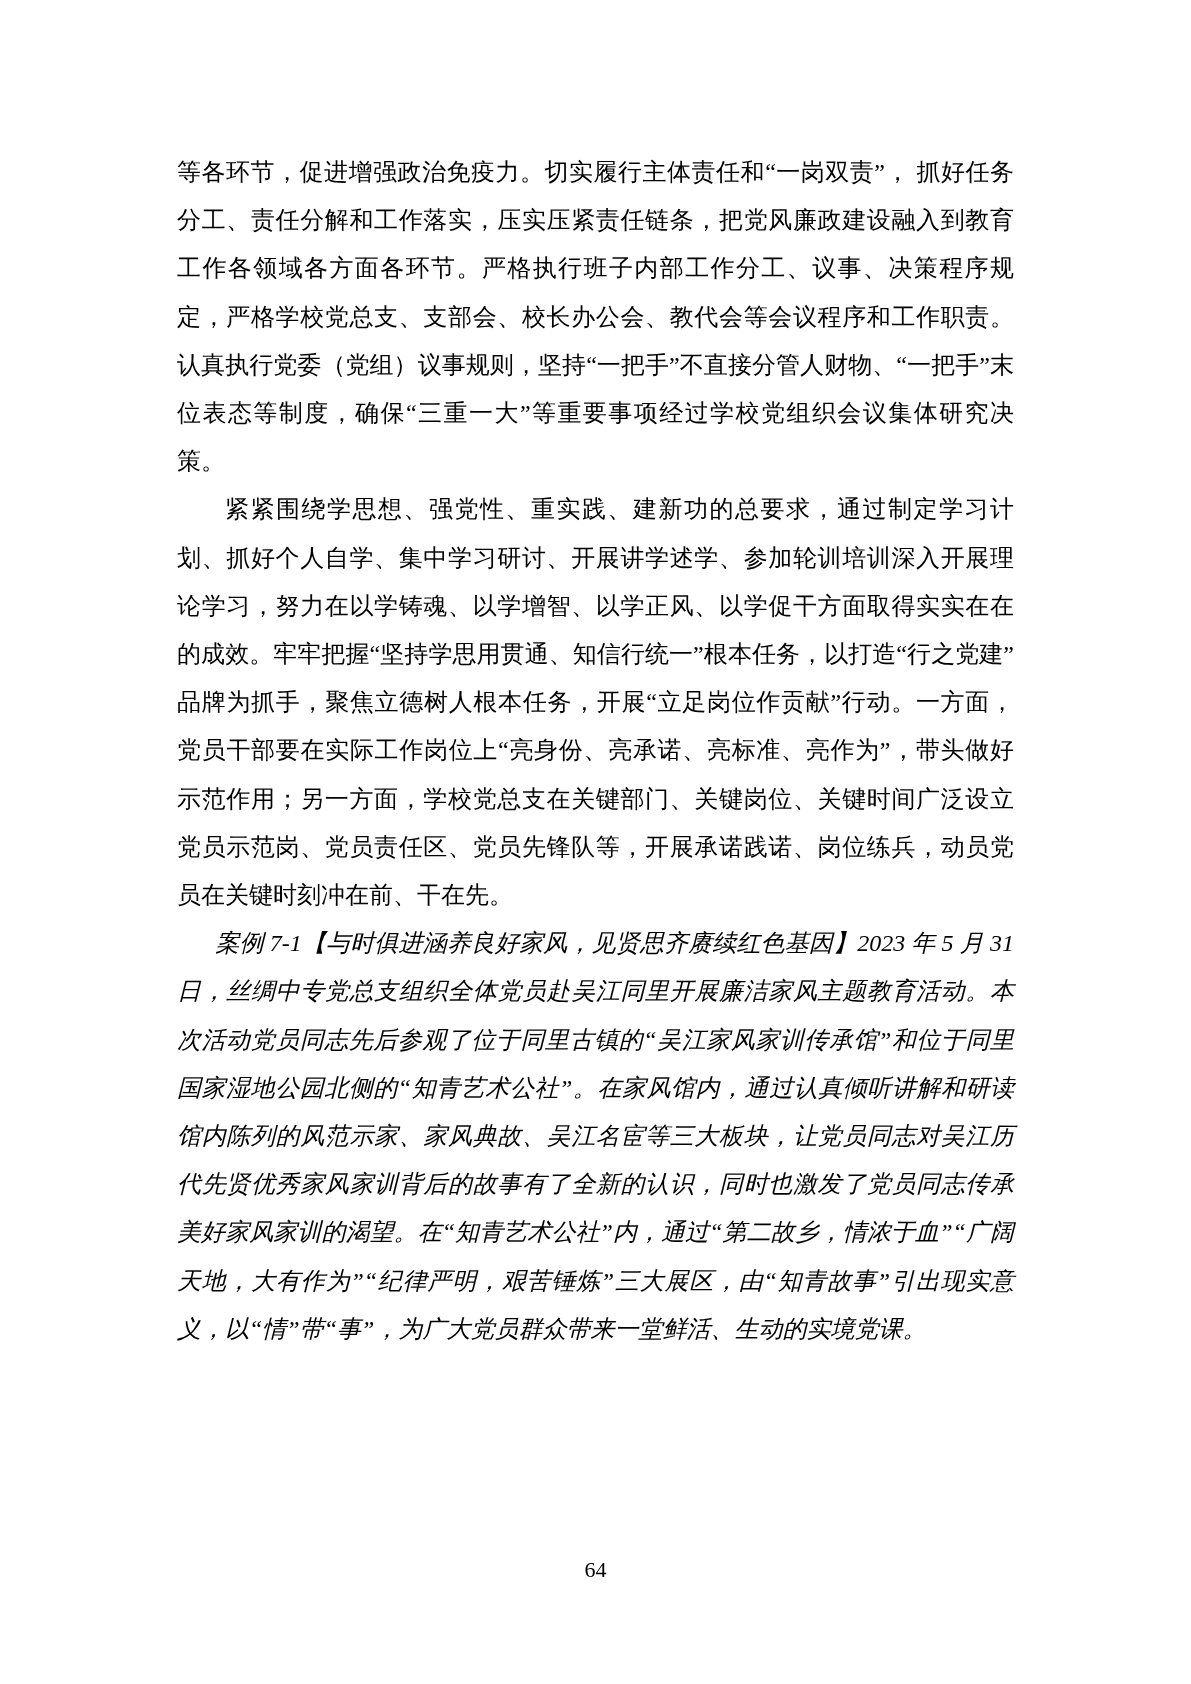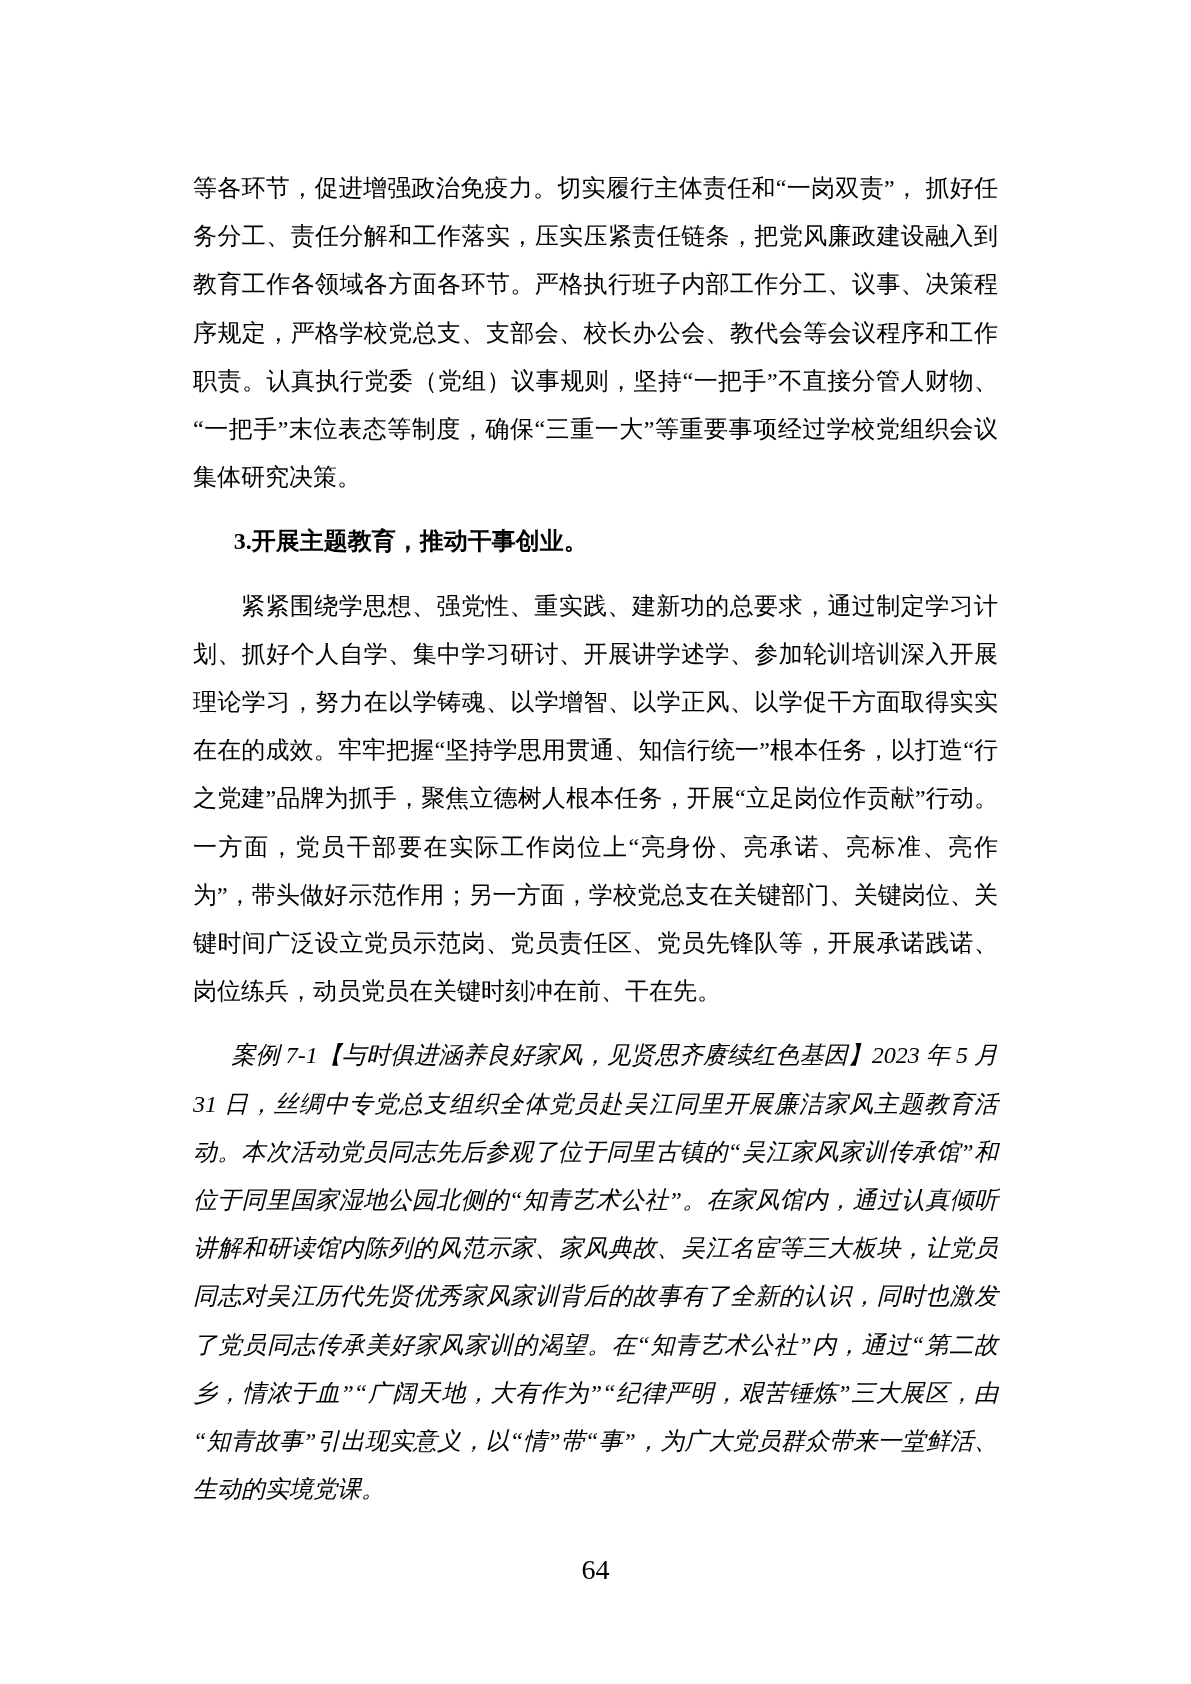--- a/index.html
+++ b/index.html
@@ -15,21 +15,21 @@
     overflow: hidden;
     color: #000000;
   }
   .content {
     position: absolute;
     left: 177px;
     top: 148px;
     width: 837px;
   }
   .content p {
-    margin: 16px;
+    margin: 0;
     padding: 0;
     font-size: 24px;
     line-height: 48.2px;
     text-align: justify;
     text-justify: inter-ideograph;
     letter-spacing: 0;
     color: #000000;
     font-family: "Liberation Serif", "DejaVu Serif", serif;
   }
   .body-para {
@@ -50,30 +50,29 @@
   }
   .case-label {
     font-weight: 400;
   }
   .page-number {
     position: absolute;
     top: 1558px;
     left: 0;
     width: 100%;
     text-align: center;
-    font-size: 28px;
+    font-size: 22px;
     line-height: 24px;
     color: #000000;
     font-family: "Liberation Serif", "DejaVu Serif", serif;
   }
 </style>
 </head>
 <body>
 
 <div class="page">
   <div class="content">
     <p class="body-para">等各环节，促进增强政治免疫力。切实履行主体责任和“一岗双责”， 抓好任务分工、责任分解和工作落实，压实压紧责任链条，把党风廉政建设融入到教育工作各领域各方面各环节。严格执行班子内部工作分工、议事、决策程序规定，严格学校党总支、支部会、校长办公会、教代会等会议程序和工作职责。认真执行党委（党组）议事规则，坚持“一把手”不直接分管人财物、“一把手”末位表态等制度，确保“三重一大”等重要事项经过学校党组织会议集体研究决策。</p>
-    <p class="heading">3.开展主题教育，推动干事创业。</p>
     <p class="body-para indent2">紧紧围绕学思想、强党性、重实践、建新功的总要求，通过制定学习计划、抓好个人自学、集中学习研讨、开展讲学述学、参加轮训培训深入开展理论学习，努力在以学铸魂、以学增智、以学正风、以学促干方面取得实实在在的成效。牢牢把握“坚持学思用贯通、知信行统一”根本任务，以打造“行之党建”品牌为抓手，聚焦立德树人根本任务，开展“立足岗位作贡献”行动。一方面，党员干部要在实际工作岗位上“亮身份、亮承诺、亮标准、亮作为”，带头做好示范作用；另一方面，学校党总支在关键部门、关键岗位、关键时间广泛设立党员示范岗、党员责任区、党员先锋队等，开展承诺践诺、岗位练兵，动员党员在关键时刻冲在前、干在先。</p>
     <p class="case-para"><span class="case-label">案例 7-1【与时俱进涵养良好家风，见贤思齐赓续红色基因】</span><span class="case-body-text">2023 年 5 月 31 日，丝绸中专党总支组织全体党员赴吴江同里开展廉洁家风主题教育活动。本次活动党员同志先后参观了位于同里古镇的“吴江家风家训传承馆”和位于同里国家湿地公园北侧的“知青艺术公社”。在家风馆内，通过认真倾听讲解和研读馆内陈列的风范示家、家风典故、吴江名宦等三大板块，让党员同志对吴江历代先贤优秀家风家训背后的故事有了全新的认识，同时也激发了党员同志传承美好家风家训的渴望。在“知青艺术公社”内，通过“第二故乡，情浓于血”“广阔天地，大有作为”“纪律严明，艰苦锤炼”三大展区，由“知青故事”引出现实意义，以“情”带“事”，为广大党员群众带来一堂鲜活、生动的实境党课。</span></p>
   </div>
   <div class="page-number">64</div>
 </div>
 
 </body></html>

